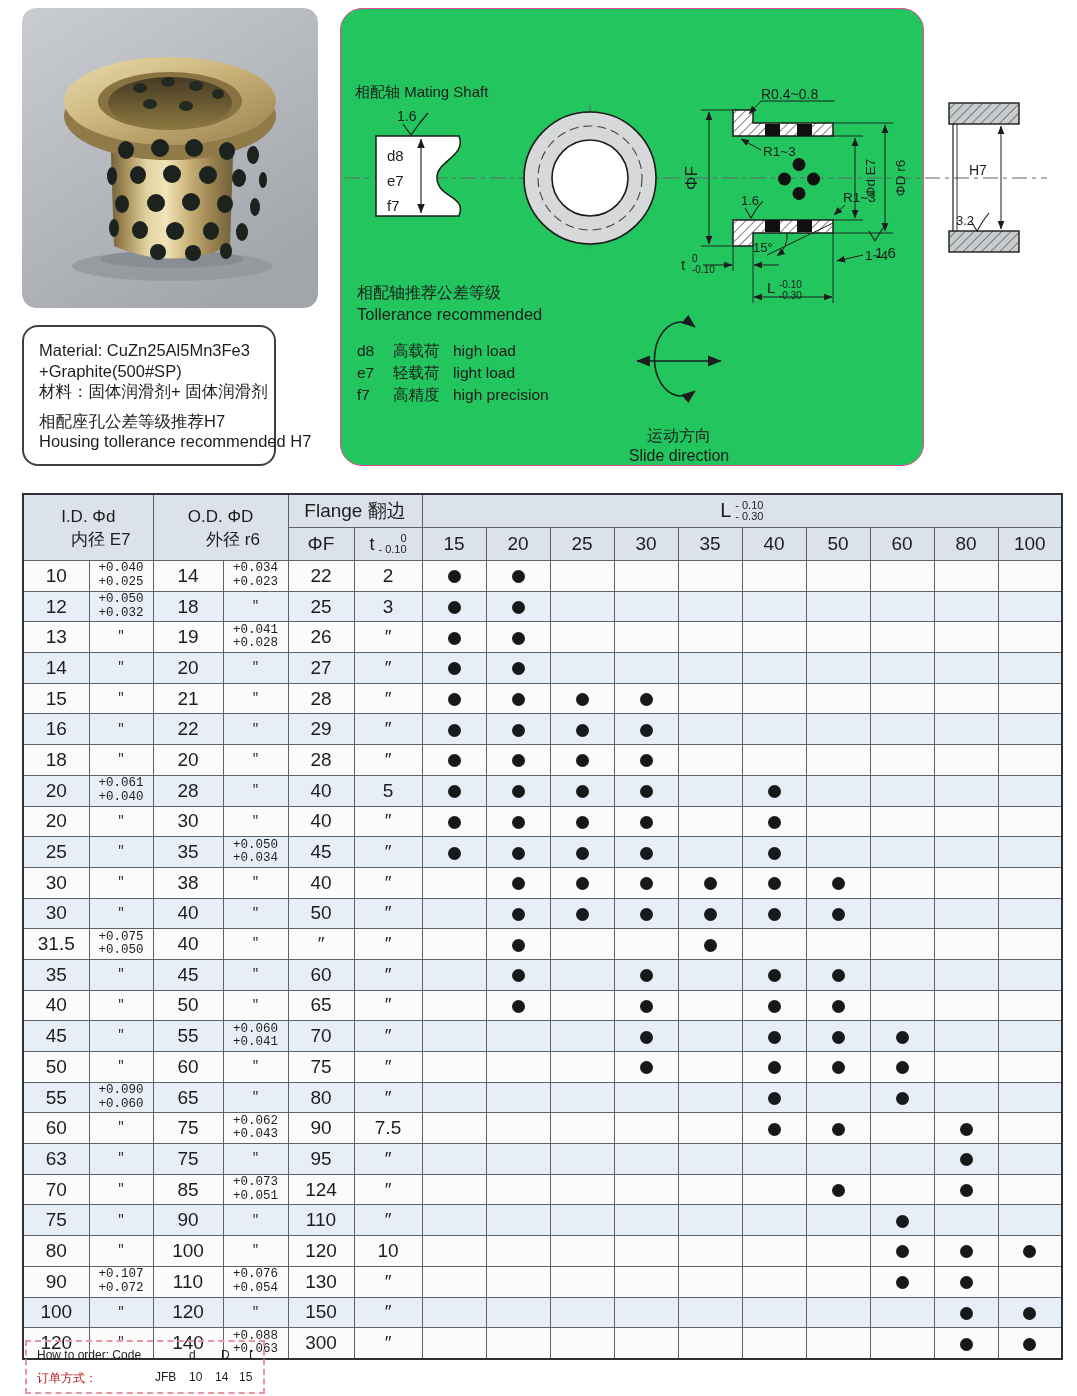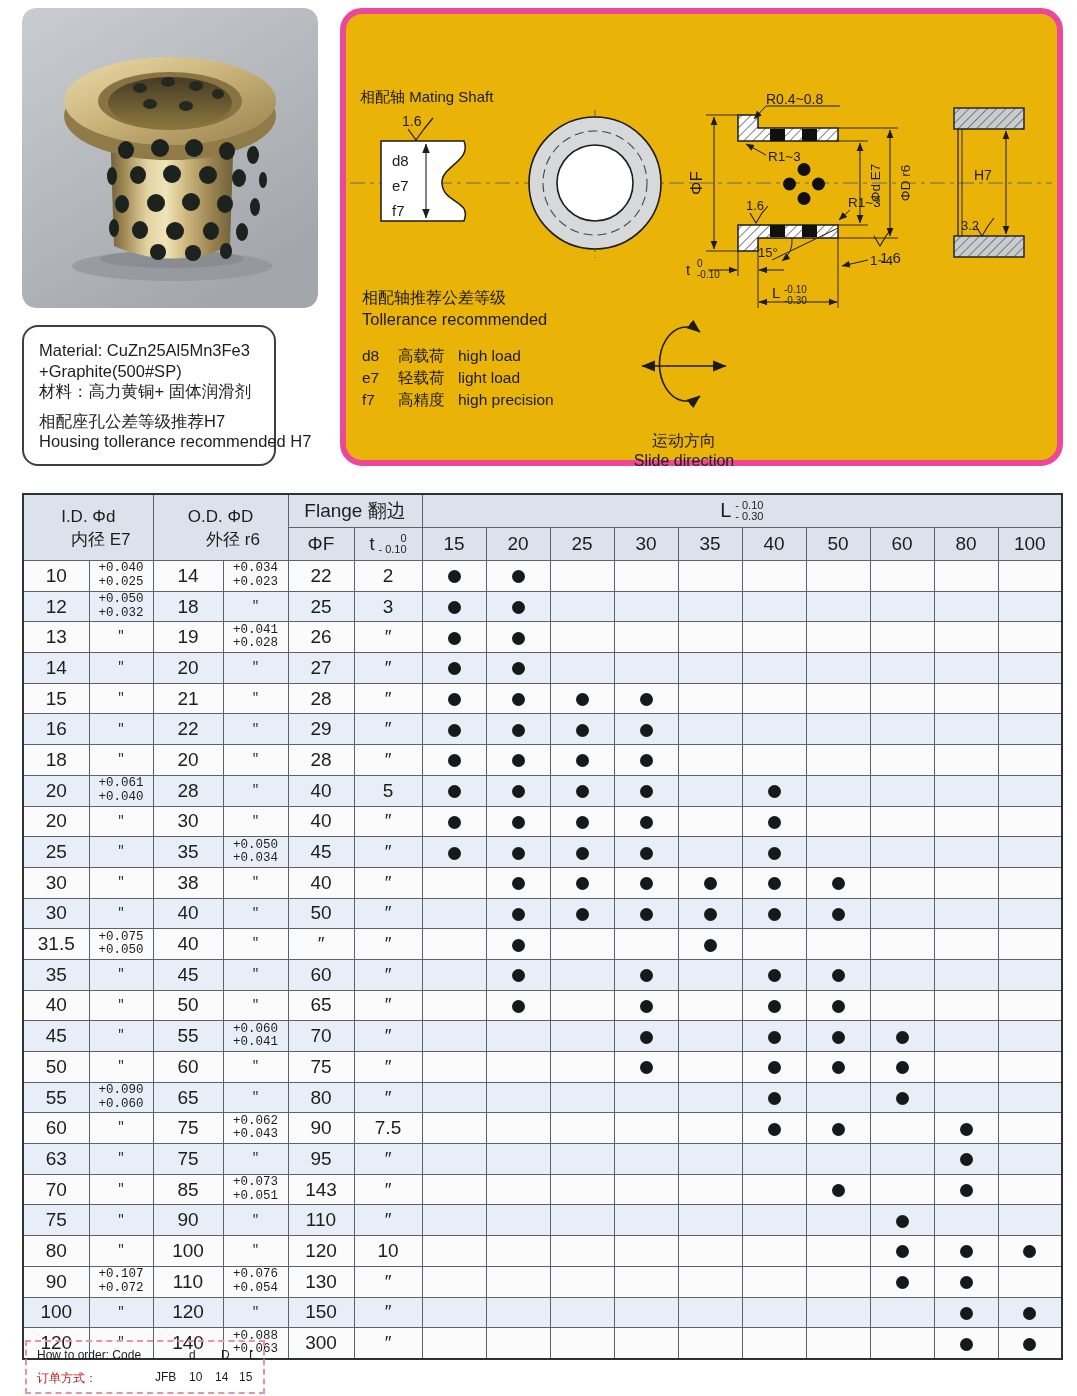--- a/index.html
+++ b/index.html
@@ -4,22 +4,22 @@
 <style>
   html,body{margin:0;padding:0;}
   body{width:1077px;height:1396px;position:relative;background:#ffffff;
        font-family:"Liberation Sans","DejaVu Sans",sans-serif;color:#1d1d1d;}
   .abs{position:absolute;}
 
   
   #photo-panel{left:22px;top:8px;width:296px;height:300px;border-radius:14px;overflow:hidden;}
 
   
-  #drawing-panel{left:340px;top:8px;width:723px;height:458px;border:6px solid #ec4899;
-                 border-radius:22px;box-sizing:border-box;background:#eab308;}
+  #drawing-panel{left:340px;top:8px;width:584px;height:458px;border:1px solid #ec4899;
+                 border-radius:22px;box-sizing:border-box;background:#22c55e;}
   #drawing-panel svg{position:absolute;left:0;top:0;}
   svg text{font-family:"Liberation Sans","DejaVu Sans",sans-serif;fill:#1c1c1c;}
 
   
   #material-box{left:22px;top:325px;width:254px;height:141px;border:2px solid #3c4046;
                 border-radius:16px;box-sizing:border-box;padding:13px 0 0 15px;}
   .m-line{font-size:16.5px;line-height:20.5px;white-space:nowrap;}
   .m-gap{height:9px;}
 
   
@@ -245,21 +245,21 @@
       <path d="M354,318 A27,37 0 1 0 354,382" fill="none" stroke="#1c1c1c" stroke-width="1.6" marker-start="url(#ar)" marker-end="url(#ar)"></path>
       <text x="338" y="432" font-size="16" text-anchor="middle">运动方向</text>
       <text x="338" y="452" font-size="16" text-anchor="middle">Slide direction</text>
     </g>
   </svg>
 </div>
 
 <div id="material-box" class="abs">
   <div class="m-line">Material: CuZn25Al5Mn3Fe3</div>
   <div class="m-line">+Graphite(500#SP)</div>
-  <div class="m-line">材料：高力黄铜+ 固体润滑剂</div>
+  <div class="m-line">材料：固体润滑剂+ 固体润滑剂</div>
   <div class="m-gap"></div>
   <div class="m-line">相配座孔公差等级推荐H7</div>
   <div class="m-line">Housing tollerance recommended H7</div>
 </div>
 
 <div id="table-wrap" class="abs">
   <table class="spec">
     <colgroup>
       <col style="width:66px">
         <col style="width:64px">
@@ -708,21 +708,21 @@
           <td class="num dotcell"></td>
         </tr>
         <tr>
           <td class="num">70</td>
           <td class="tol ditto">″</td>
           <td class="num">85</td>
           <td class="tol">
             <div>+0.073</div>
             <div>+0.051</div>
           </td>
-          <td class="num">143</td>
+          <td class="num">124</td>
           <td class="num ditto">″</td>
           <td class="num dotcell"></td>
           <td class="num dotcell"></td>
           <td class="num dotcell"></td>
           <td class="num dotcell"></td>
           <td class="num dotcell"></td>
           <td class="num dotcell"></td>
           <td class="num dotcell"><span class="dot"></span></td>
           <td class="num dotcell"></td>
           <td class="num dotcell"><span class="dot"></span></td>

